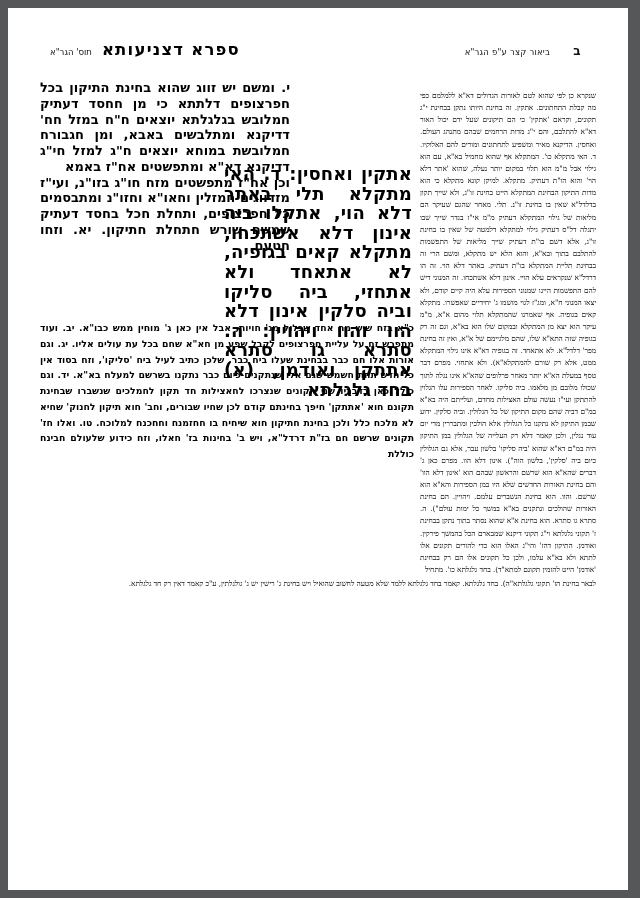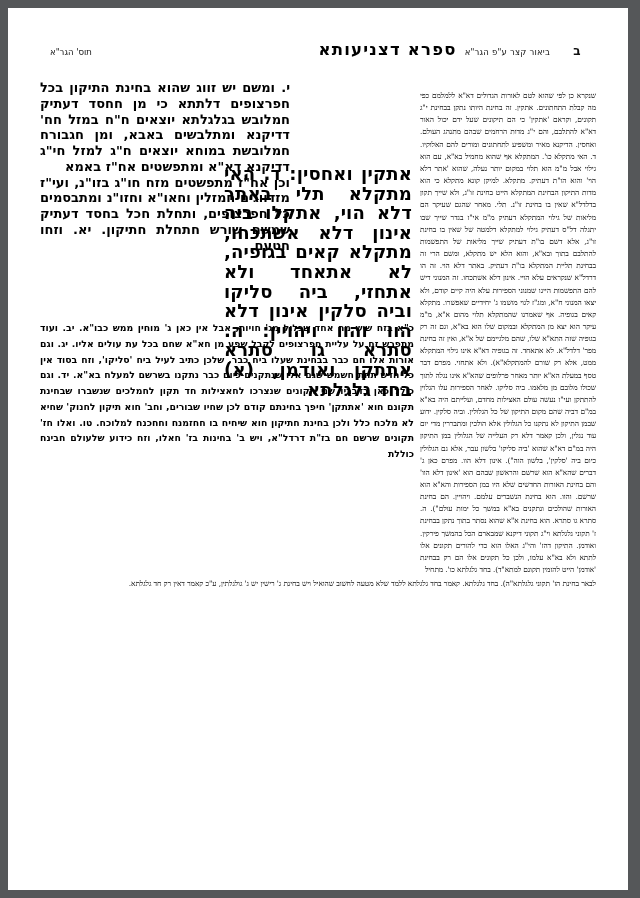--- a/index.html
+++ b/index.html
@@ -41,21 +41,21 @@
   }
   .hdr-sub-right{
     font-family:"DejaVu Sans","Liberation Sans",sans-serif;
     font-size:8.5px;color:#111;letter-spacing:.2px;
     flex:0 0 auto;padding:0 8px;
   }
   .hdr-title{
     font-family:"DejaVu Sans","Liberation Sans",sans-serif;
     font-weight:bold;font-size:16.5px;color:#000;
     letter-spacing:1.2px;
-    flex:1 1 auto;text-align:right;
+    flex:1 1 auto;text-align:left;
   }
   .hdr-sub-left{
     font-family:"DejaVu Sans","Liberation Sans",sans-serif;
     font-size:8.5px;color:#111;
     flex:0 0 auto;padding:0 10px;
   }
 
   
   .sq{            
     direction:rtl;text-align:justify;

